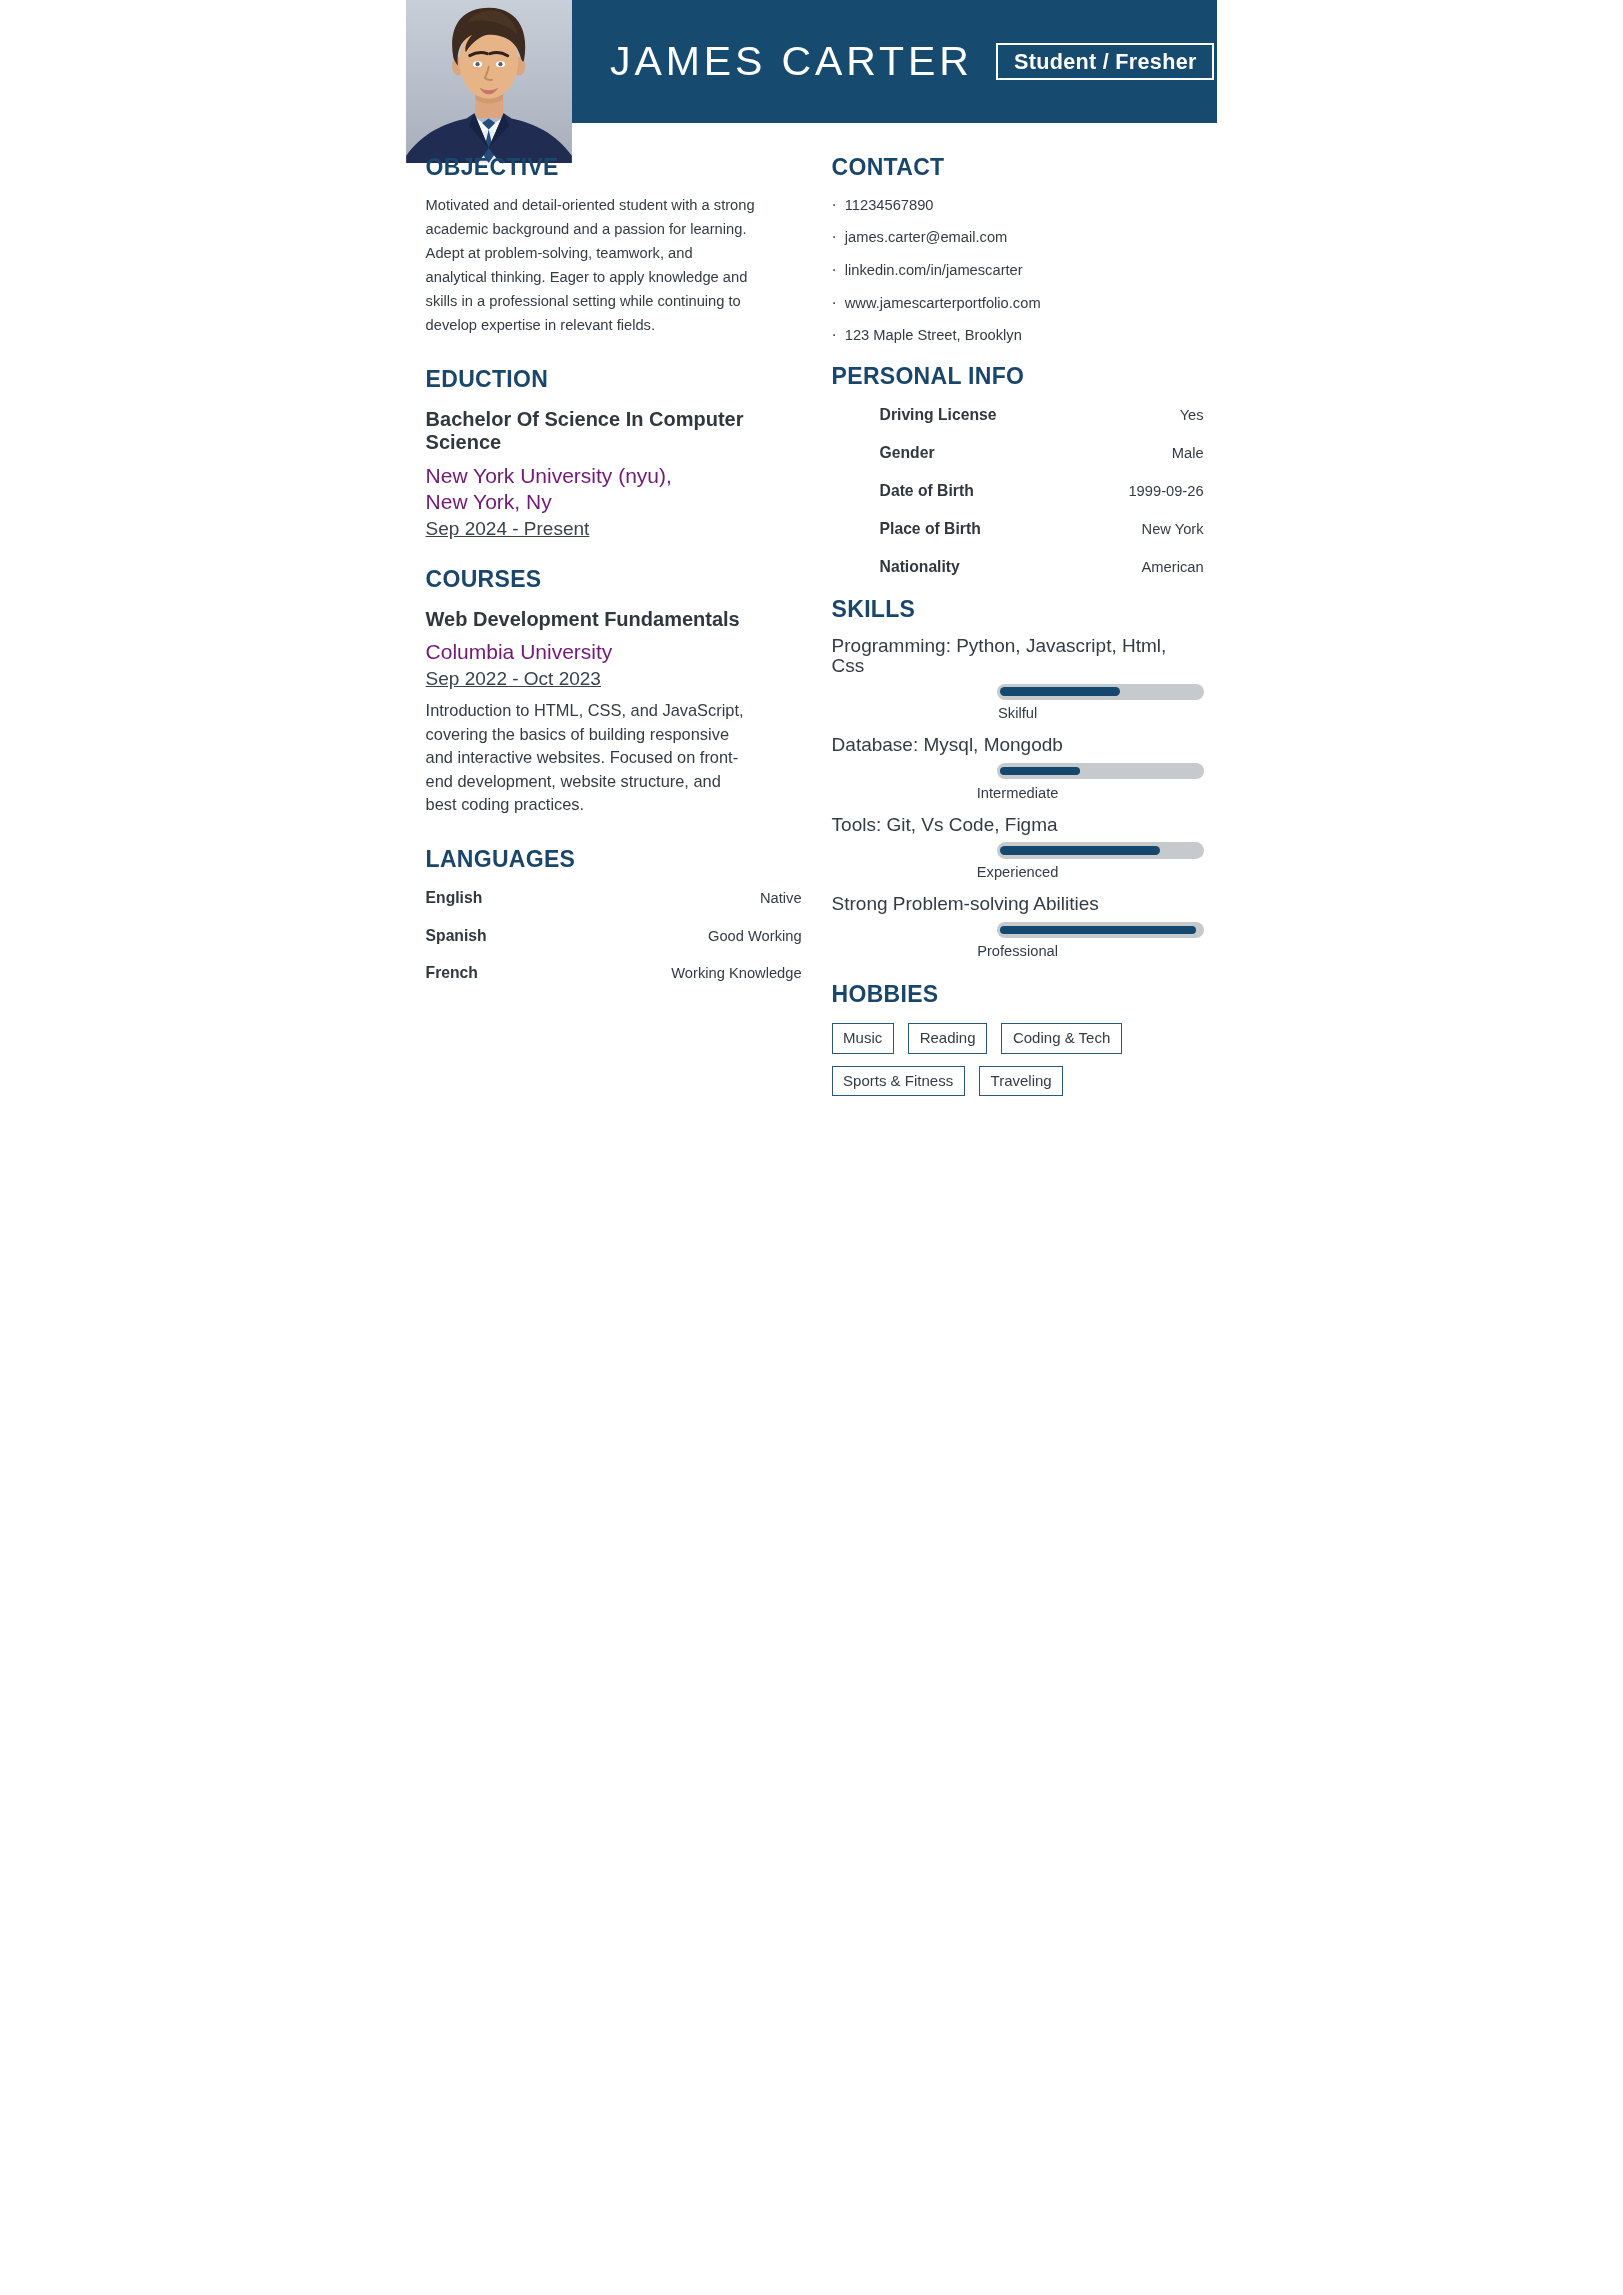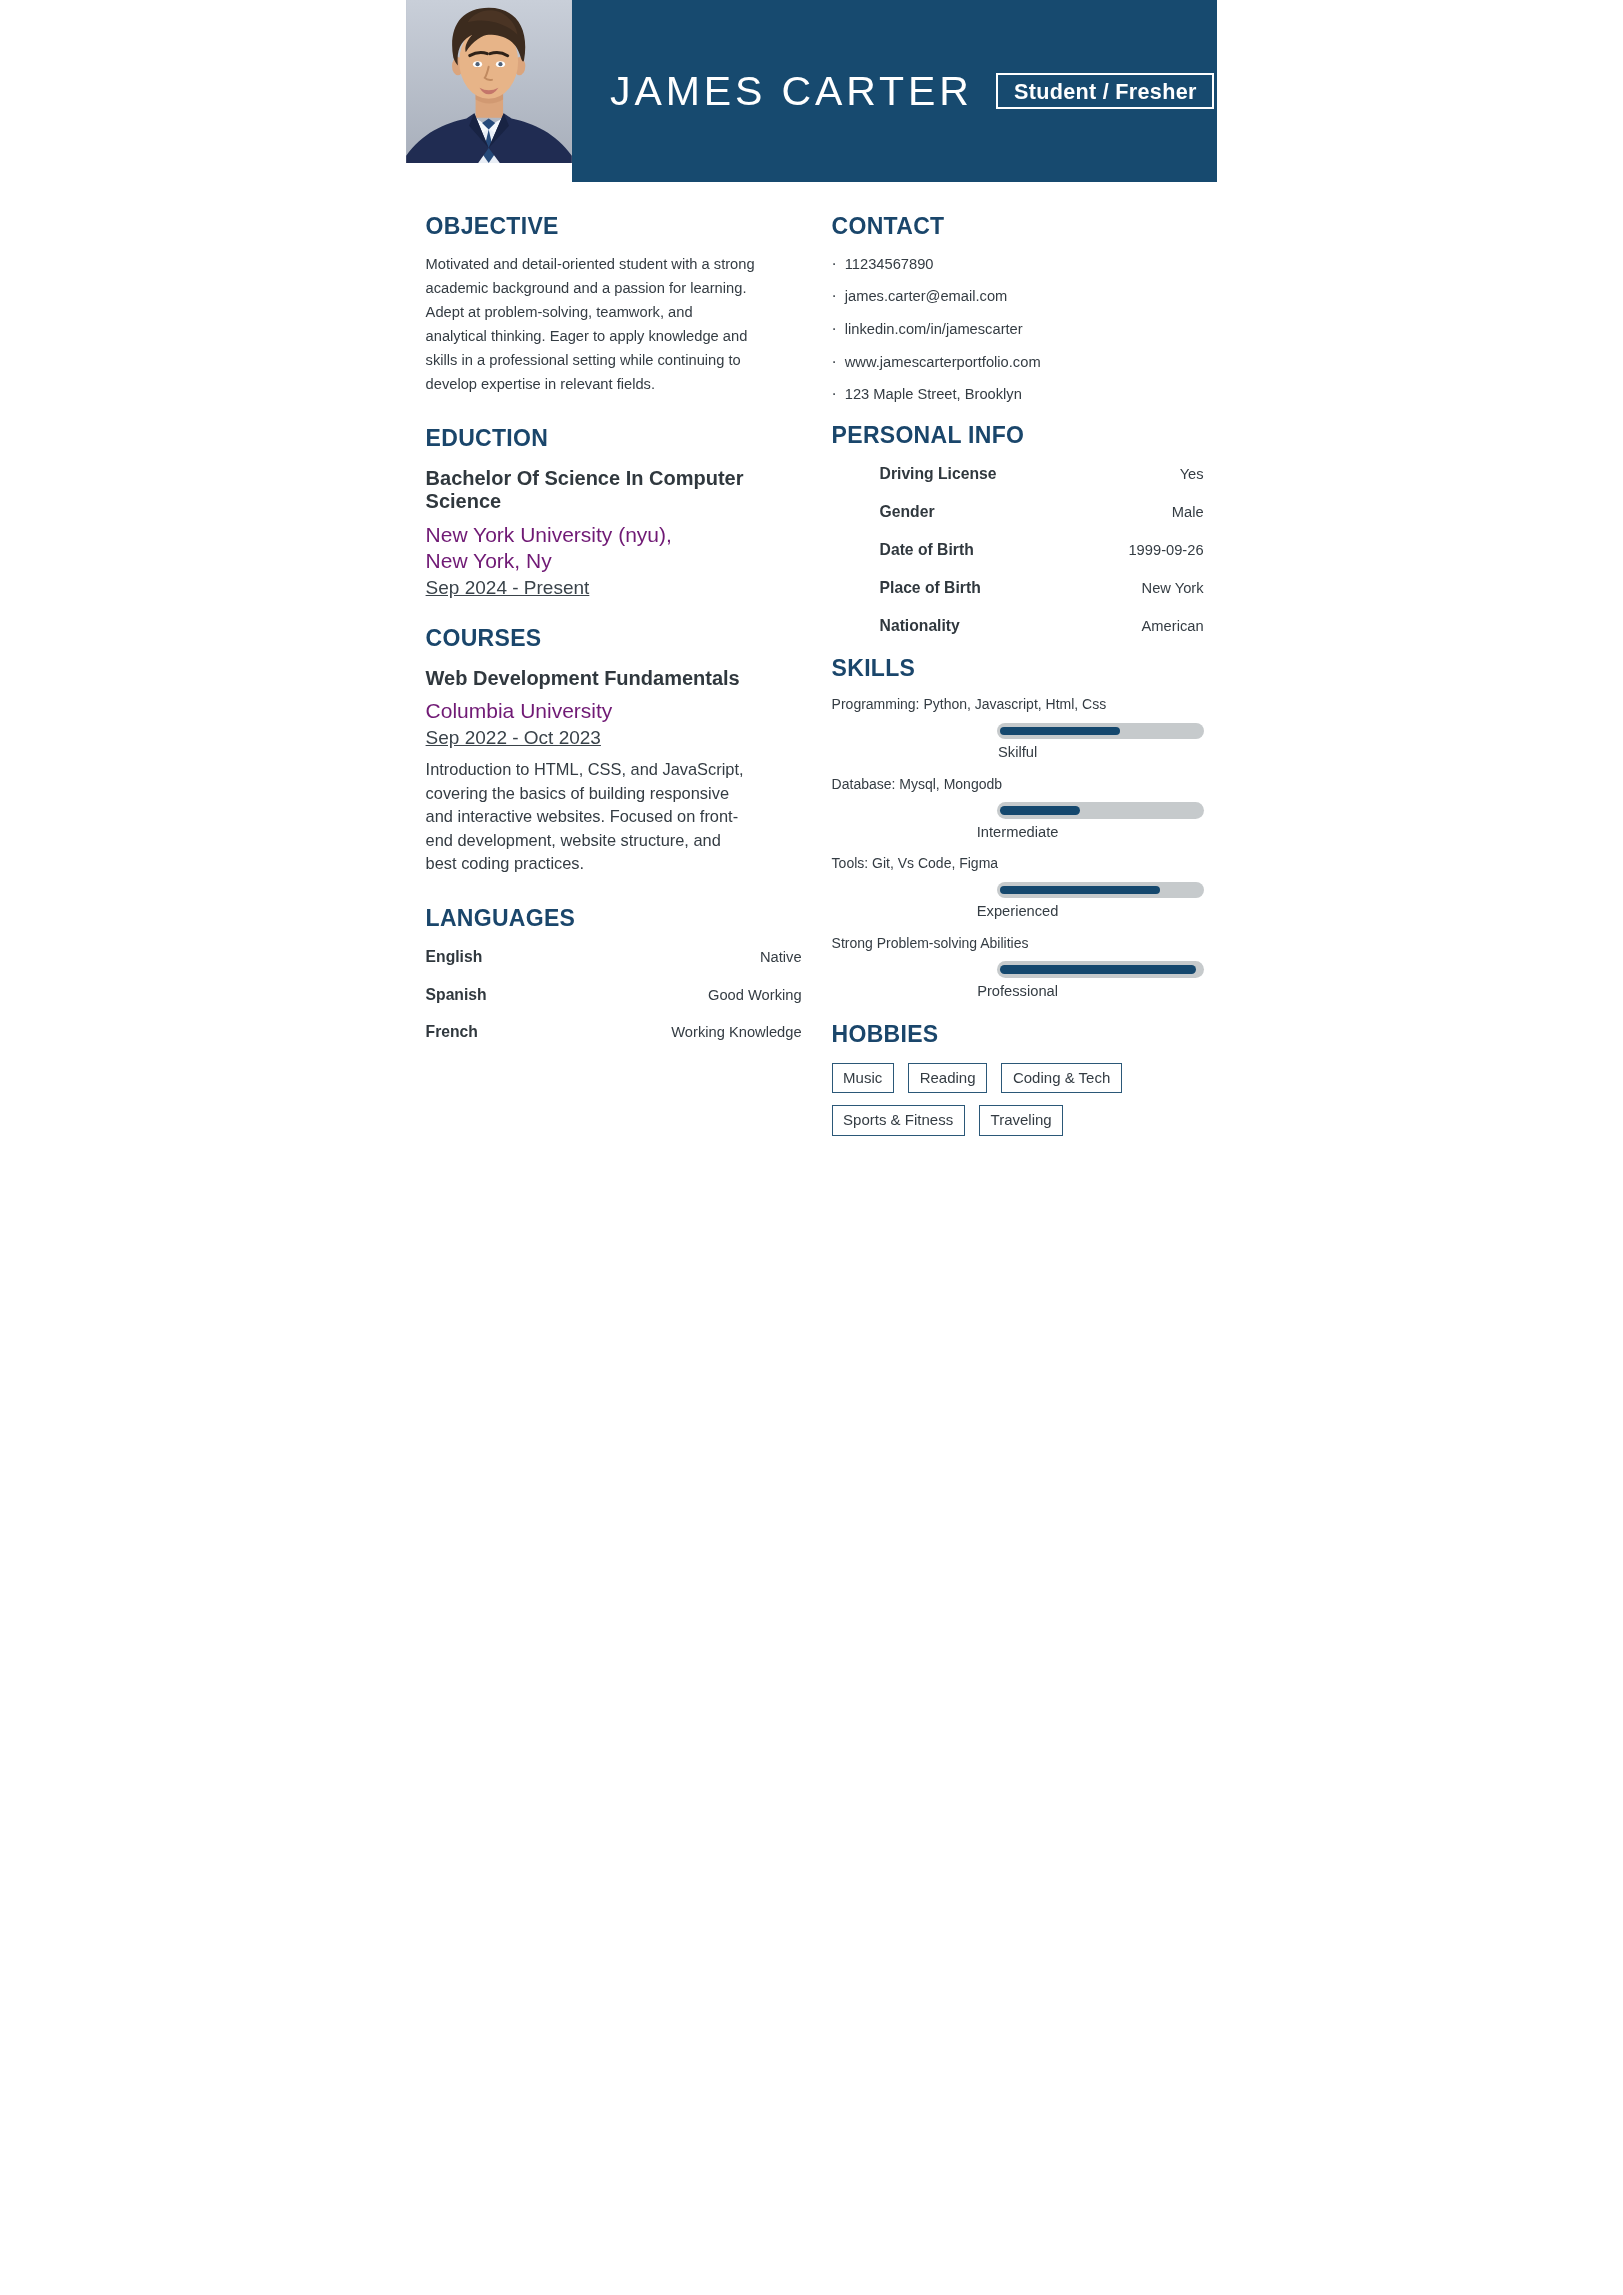--- a/index.html
+++ b/index.html
@@ -1,21 +1,21 @@
 <!DOCTYPE html>
 <html style="font-size:10.5px"><head>
 <meta charset="utf-8">
 <style>
   html,body{margin:0;padding:0;background:#ffffff;}
   .page{
     position:relative;width:811px;height:1148px;margin:0 auto;background:#ffffff;
     font-family:"Liberation Sans", sans-serif;color:#343C43;overflow:hidden;
   }
   
-  .top{display:flex;height:182px;text-align:center;}
+  .top{display:flex;height:123px;text-align:center;}
   .photo{width:166px;height:163px;flex:0 0 166px;background:#b9c0cb;}
   .photo svg{display:block;}
   .band{flex:1;background:#174A6F;display:flex;align-items:center;padding-left:38px;}
   .name{
     margin:0;font-size:41px;font-weight:400;letter-spacing:3.9px;color:#ffffff;
     white-space:nowrap;
   }
   .badge{
     margin-left:23.6px;border:2px solid #ffffff;color:#ffffff;font-weight:700;
     font-size:21.6px;line-height:25px;padding:3.9px 15.7px;letter-spacing:0.3px;white-space:nowrap;
@@ -42,21 +42,21 @@
   
   .contact-list{list-style:none;margin:15.7px 0 0;padding:0;}
   .contact-list li{display:flex;align-items:baseline;font-size:14.7px;line-height:18.3px;margin-bottom:14.4px;color:#343C43;}
   .bullet{margin-right:7.9px;font-size:15.7px;}
   .info-rows{margin-top:17px;}
   .info-row{display:flex;justify-content:space-between;align-items:baseline;margin-bottom:20px;}
   .info-label{font-size:15.7px;font-weight:700;color:#30383E;padding-left:48px;}
   .info-value{font-size:14.7px;color:#343C43;}
   .skills{margin-top:2.6px;}
   .skill{margin-top:14.4px;}
-  .skill-name{font-size:14px;line-height:19.6px;color:#343C43;}
+  .skill-name{font-size:19px;line-height:19.6px;color:#343C43;}
   .skill-bar{box-sizing:border-box;width:207px;height:16.4px;margin:7.9px 0 0 auto;
     background:#C6CACC;border-radius:8.5px;padding:3.9px;}
   .skill-fill{height:8.5px;border-radius:4.6px;background:#15486E;}
   .skill-level{margin-top:5.2px;text-align:center;font-size:14.7px;color:#343C43;}
   .chips{display:flex;flex-wrap:wrap;gap:11.8px 14.4px;margin-top:15.7px;}
   .chip{border:1.3px solid #2B5878;padding:5.2px 10.5px;font-size:15px;line-height:18.3px;color:#343C43;}
 </style>
 </head>
 <body>
 

